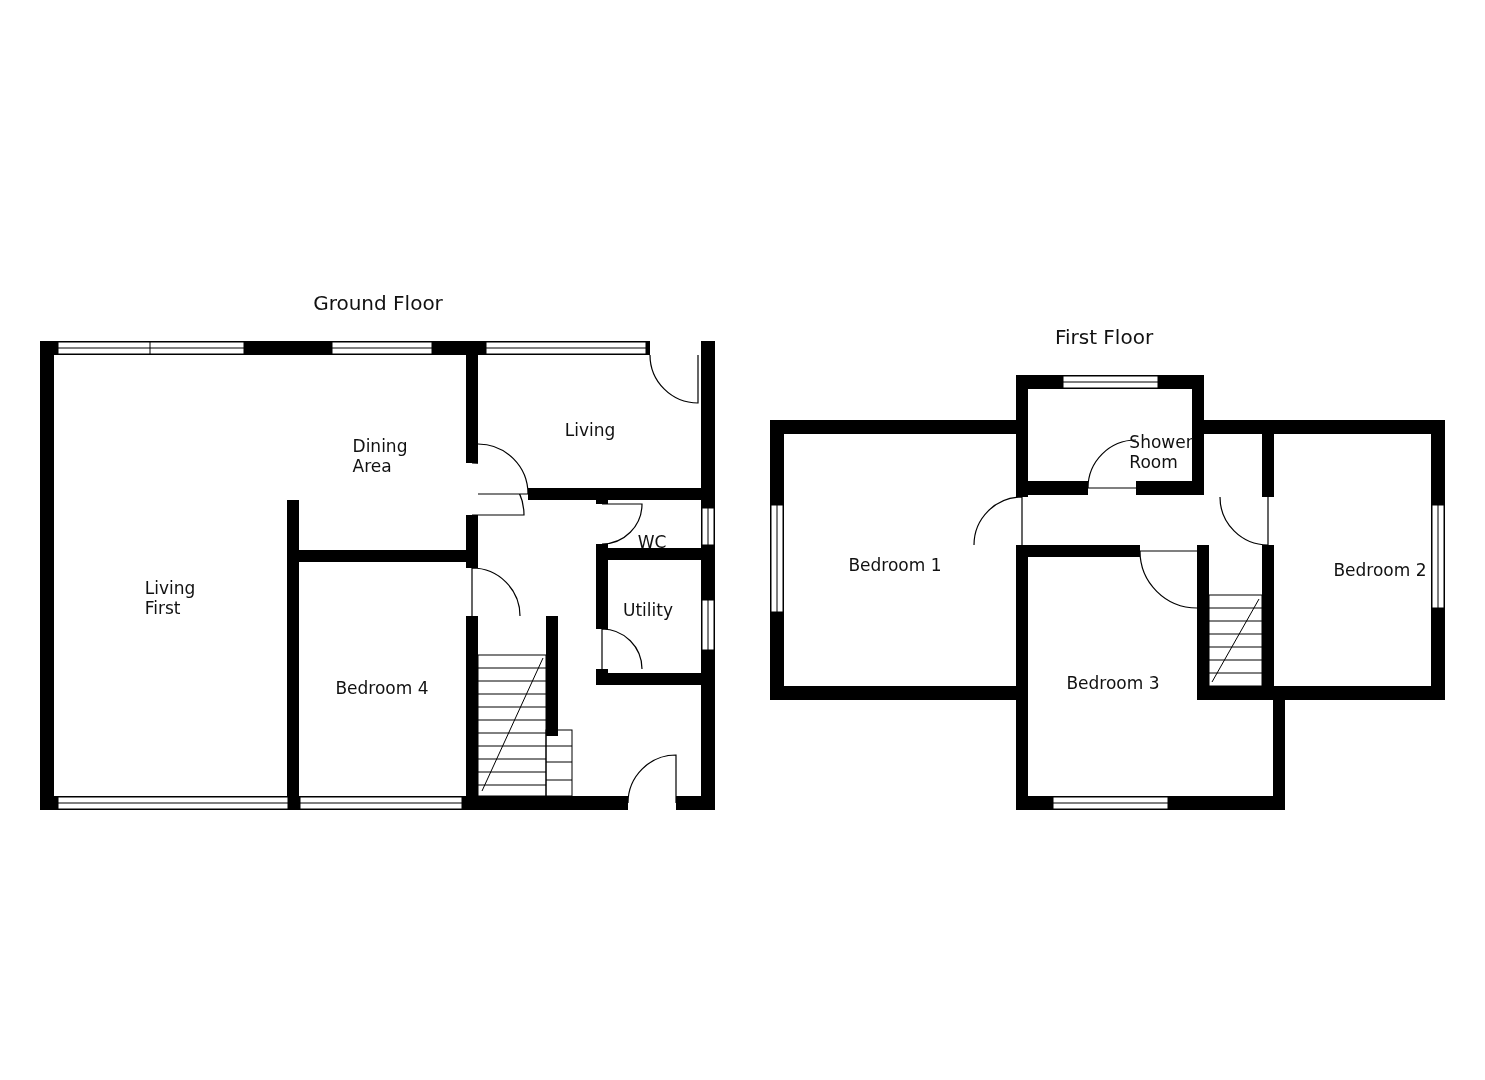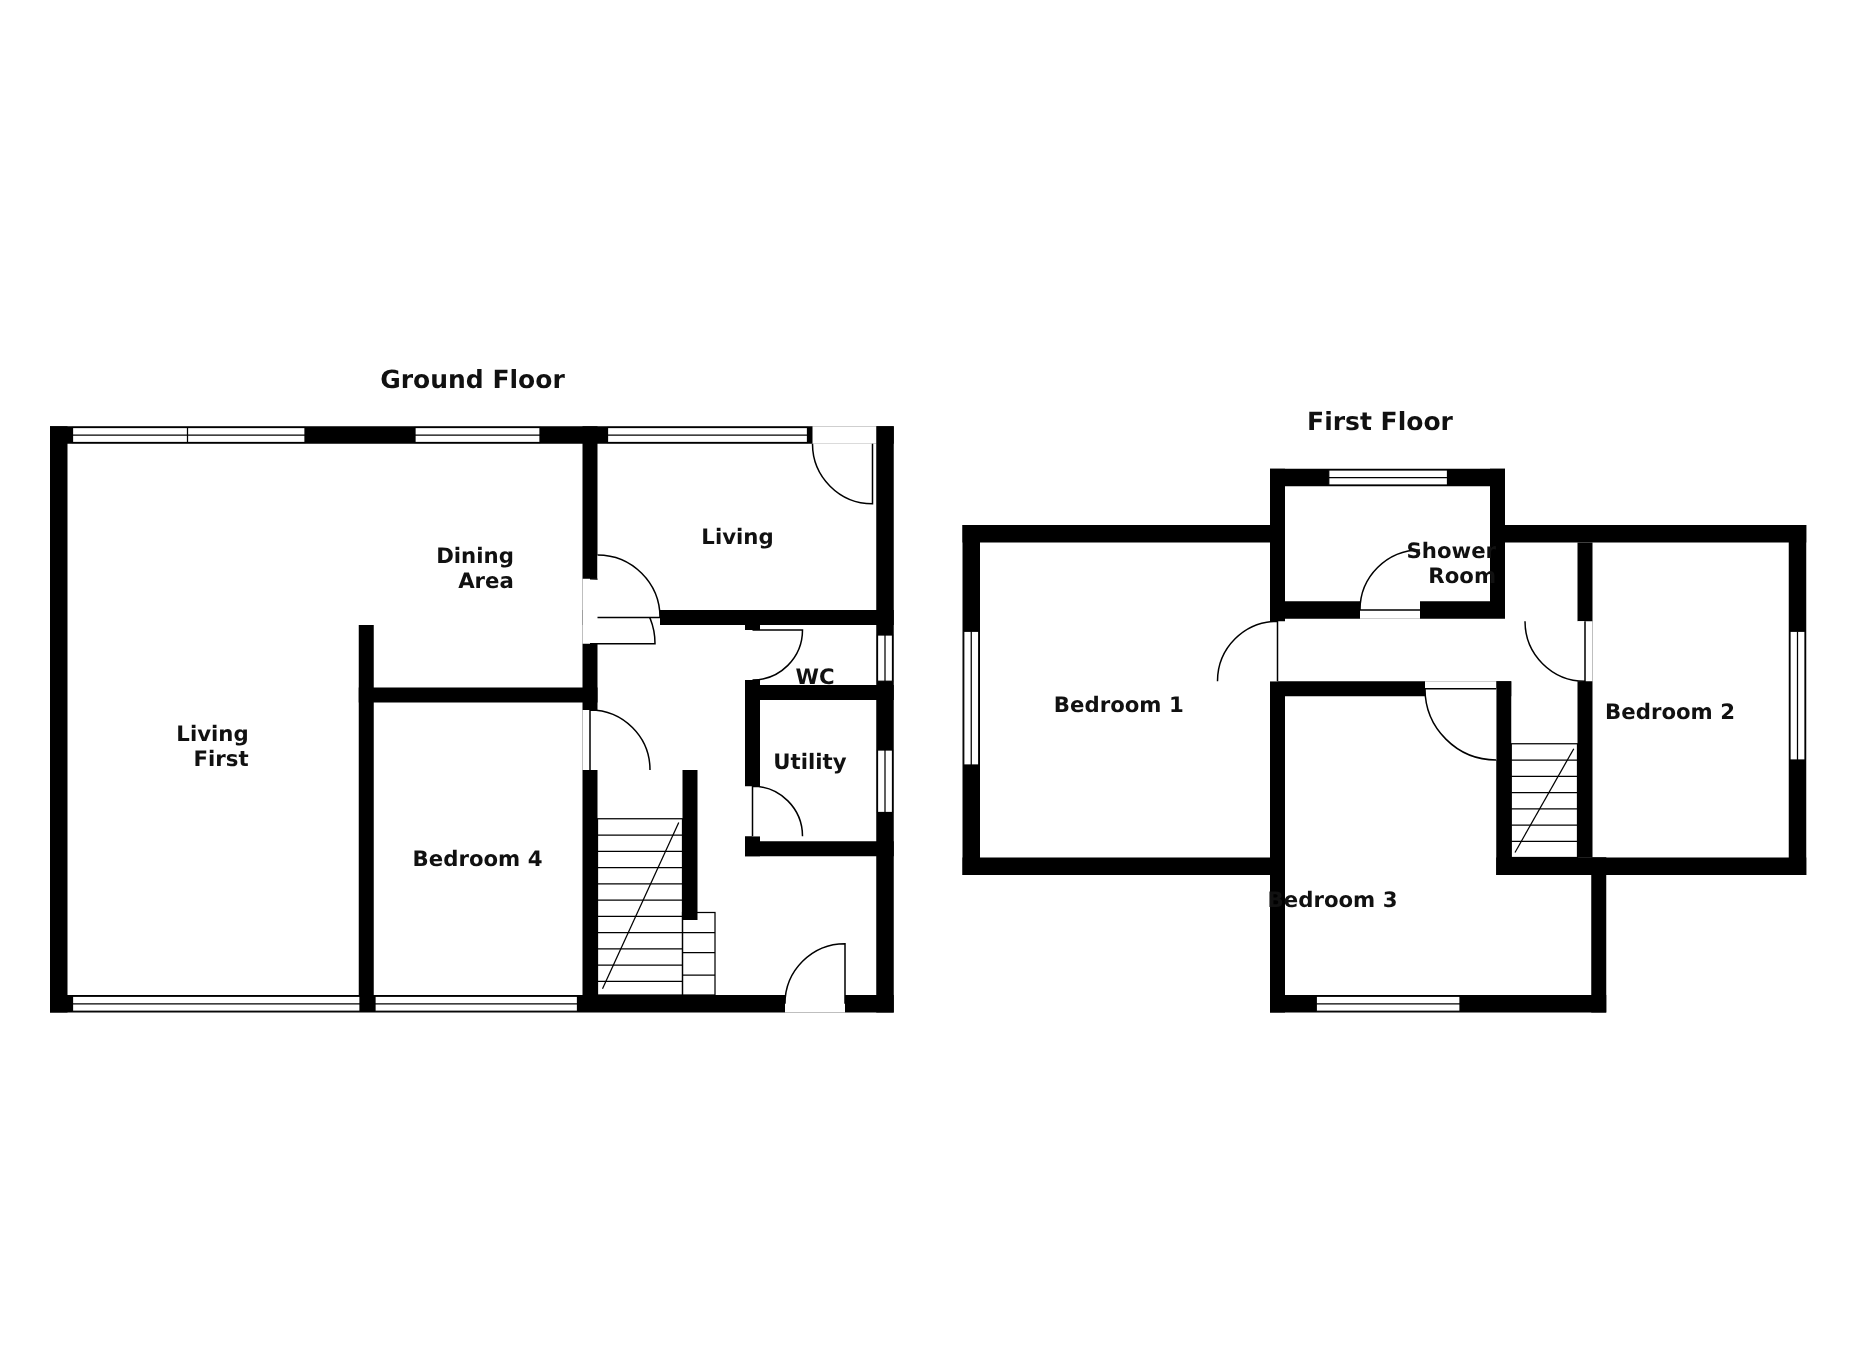--- a/index.html
+++ b/index.html
@@ -8,25 +8,25 @@
     width: 1485px;
     height: 1080px;
     background: #ffffff;
     font-family: "DejaVu Sans", "Liberation Sans", sans-serif;
     overflow: hidden;
   }
   svg { position: absolute; left: 0; top: 0; }
   .label {
     position: absolute;
     transform: translate(-50%, -50%);
-    font-weight: bold;
+    font-weight: normal;
     font-size: 17px;
     line-height: 1.2;
     color: #111111;
-    text-align: right;
+    text-align: left;
     white-space: pre-line;
   }
   .floor-title {
     font-size: 20px;
     color: #111111;
   }
   .wall { fill: #000000; }
   .gap { fill: #ffffff; }
   .win { fill: #ffffff; stroke: #000000; stroke-width: 1; }
   .winline { stroke: #000000; stroke-width: 1; }
@@ -205,16 +205,16 @@
   <div class="label" style="left:590px; top:430px;">Living</div>
   <div class="label" style="left:652px; top:526px;margin-top:16px;">WC</div>
   <div class="label" style="left:648px; top:610px;">Utility</div>
   <div class="label" style="left:382px; top:688px;">Bedroom 4</div>
 
   <div class="label floor-title" style="left:1104px; top:337px;">First Floor</div>
 
   <div class="label" style="left:895px; top:565px;">Bedroom 1</div>
   <div class="label" style="left:1161px; top:452px;">Shower
 Room</div>
-  <div class="label" style="left:1336px; top:570px;">Bedroom 2</div>
-  <div class="label" style="left:1066px; top:683px;margin-top:38px;">Bedroom 3</div>
+  <div class="label" style="left:1380px; top:570px;">Bedroom 2</div>
+  <div class="label" style="left:1113px; top:683px;">Bedroom 3</div>
 
 </div>
 
 </body></html>

